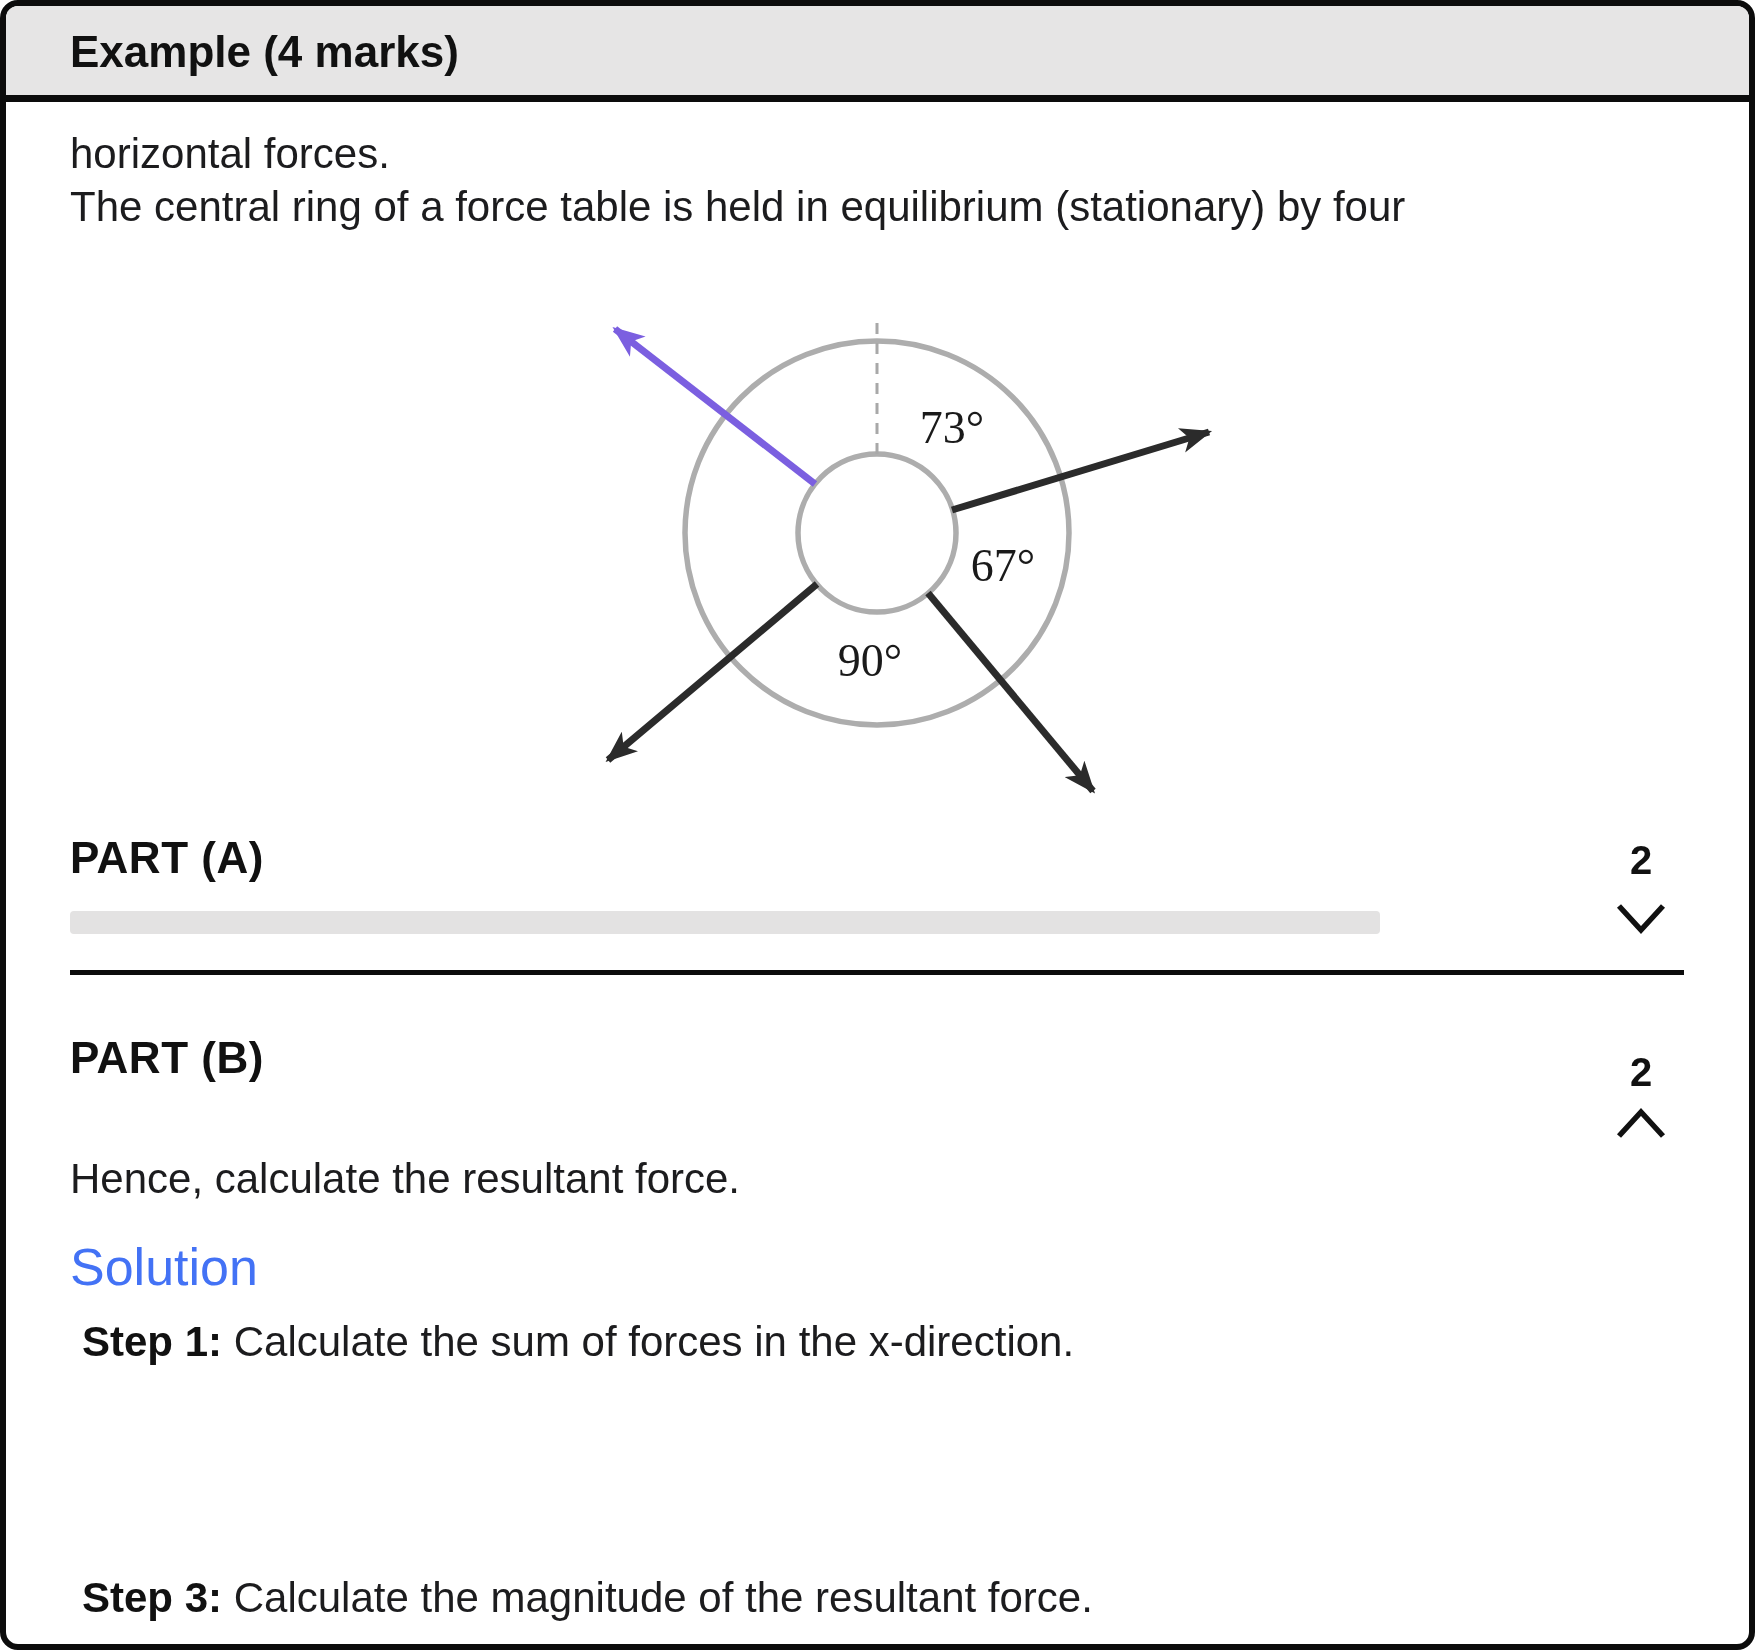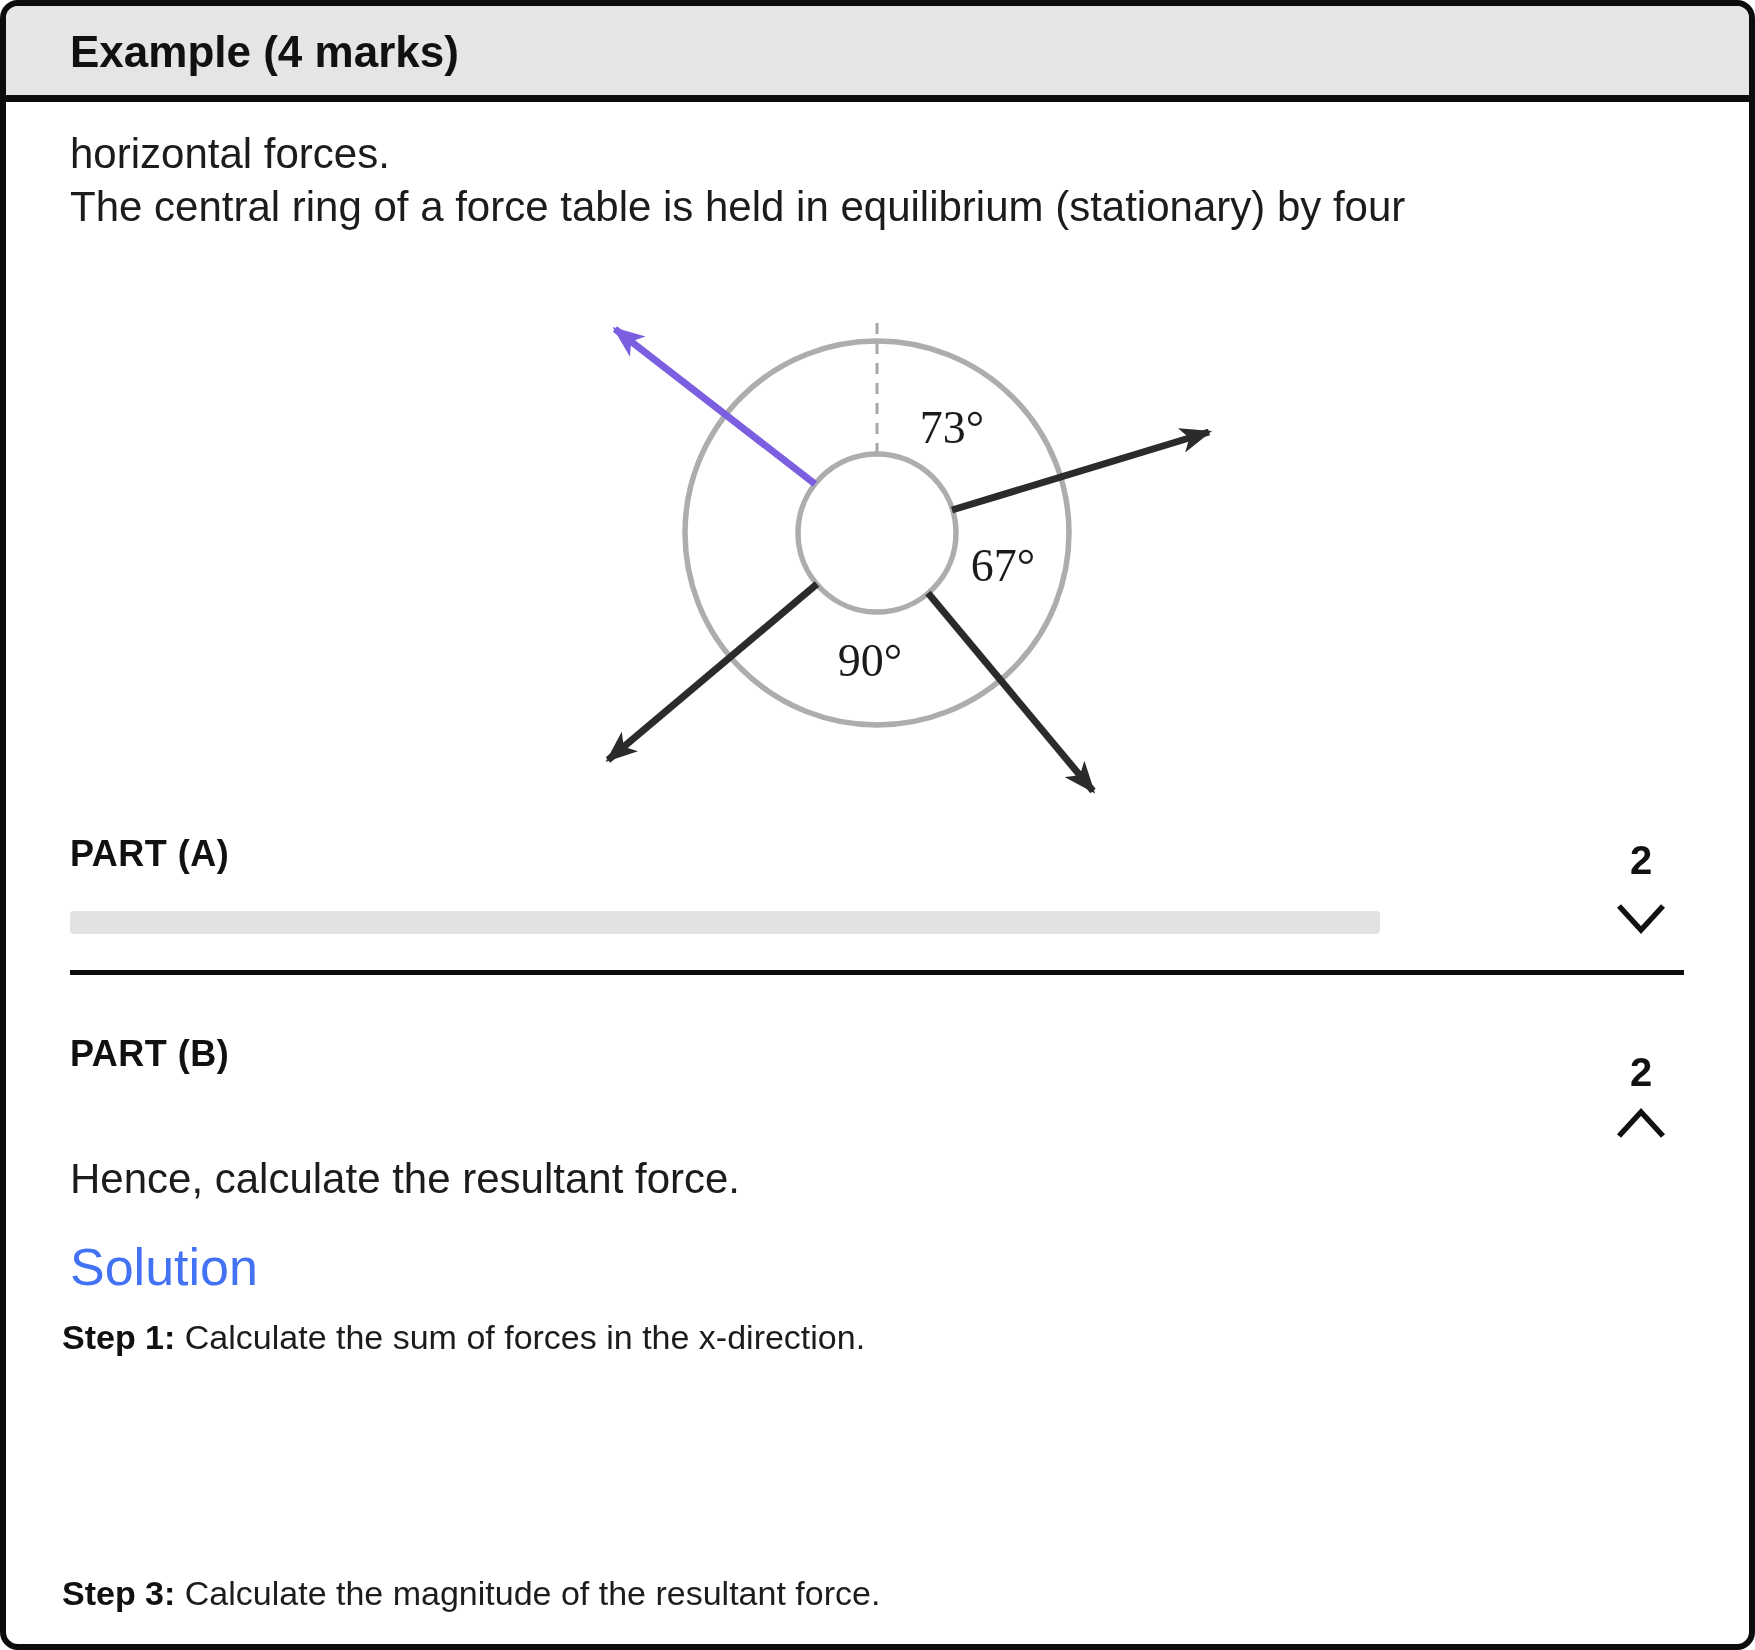--- a/index.html
+++ b/index.html
@@ -6,28 +6,28 @@
   .stage{position:relative;width:1755px;height:1650px;font-family:"Liberation Sans",sans-serif;}
   .card{position:absolute;inset:0;box-sizing:border-box;border:6px solid #0c0c0c;border-radius:18px;
         background:#ffffff;overflow:hidden;}
   .header{position:absolute;top:0;left:0;right:0;height:89px;background:#e6e5e5;
           border-bottom:7px solid #0c0c0c;padding-left:48px;}
   .header-title{position:absolute;left:64px;top:0;height:89px;line-height:92px;
                 font-size:44px;font-weight:700;color:#111;}
   .question{position:absolute;left:64px;top:121px;font-size:42px;line-height:53px;color:#1c1c1e;}
   .question span{display:block;}
   .diagram{position:absolute;left:511px;top:287px;width:720px;height:520px;}
-  .part-label{position:absolute;left:64px;font-size:36px;font-weight:700;color:#111;letter-spacing:.5px;}
+  .part-label{position:absolute;left:64px;font-size:44px;font-weight:700;color:#111;letter-spacing:.5px;}
   .marks{position:absolute;width:60px;text-align:center;font-size:40px;font-weight:700;color:#111;}
   .chev{position:absolute;width:60px;height:36px;cursor:pointer;display:flex;align-items:center;justify-content:center;}
   .skeleton{position:absolute;left:64px;top:905px;width:1310px;height:23px;background:#e3e2e2;border-radius:4px;}
   .divider{position:absolute;left:64px;top:964px;width:1614px;height:5px;background:#0c0c0c;}
   .hence{position:absolute;left:64px;top:1149px;font-size:42px;color:#1c1c1e;}
   .solution-h{position:absolute;left:64px;top:1199px;font-size:52px;color:#4372f5;margin-top:32px;}
-  .step{position:absolute;left:56px;font-size:34px;color:#1c1c1e;}
+  .step{position:absolute;left:76px;font-size:42px;color:#1c1c1e;}
   .step b{font-weight:700;color:#111;}
   .rightcol{right:78px;}
 </style>
 </head>
 <body>
 
 <div class="stage">
   <div class="card">
 
     <div class="header">

